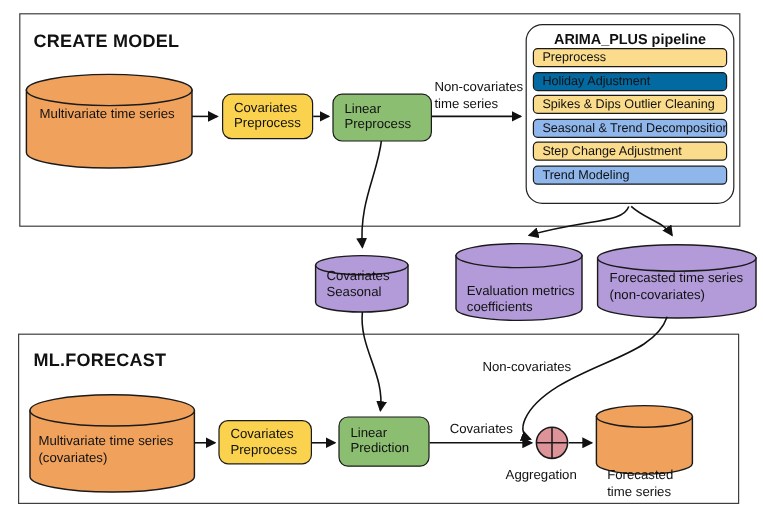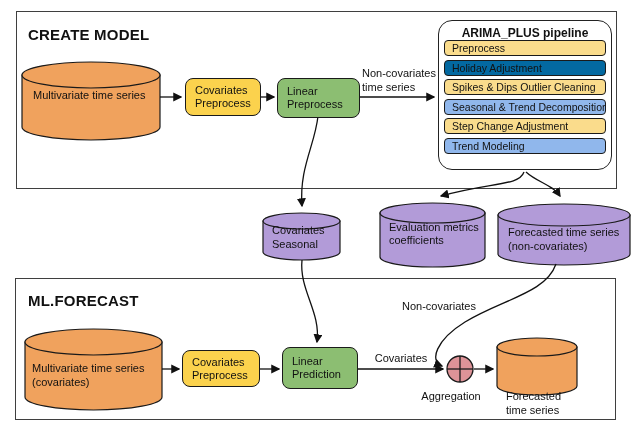--- a/index.html
+++ b/index.html
@@ -21,21 +21,21 @@
   
   .pipeline{position:absolute;left:438px;top:20px;width:174px;height:150px;z-index:3;
             background:#ffffff;border:1.5px solid #222;border-radius:14px;box-sizing:border-box;}
   .pipeline-title{position:absolute;left:0;top:5px;width:100%;text-align:center;
                   font-size:12px;font-weight:bold;}
   .step{position:absolute;left:5px;width:162px;height:16px;border:1px solid #1a1a1a;border-radius:4px;
         box-sizing:border-box;font-size:10.5px;line-height:14px;padding-left:7px;overflow:hidden;white-space:nowrap;}
   
   .lbl{position:absolute;z-index:4;font-size:11px;line-height:13.5px;}
   .lbl.center{text-align:center;}
-  .lbl3{line-height:12.5px;}
+  .lbl3{line-height:12.5px;margin-top:16px;}
 </style>
 </head>
 <body>
 
 <div class="canvas">
 
   <div class="section section-top"></div>
   <div class="section section-bottom"></div>
 
   <svg class="layer" width="636" height="438" viewBox="0 0 636 438">

